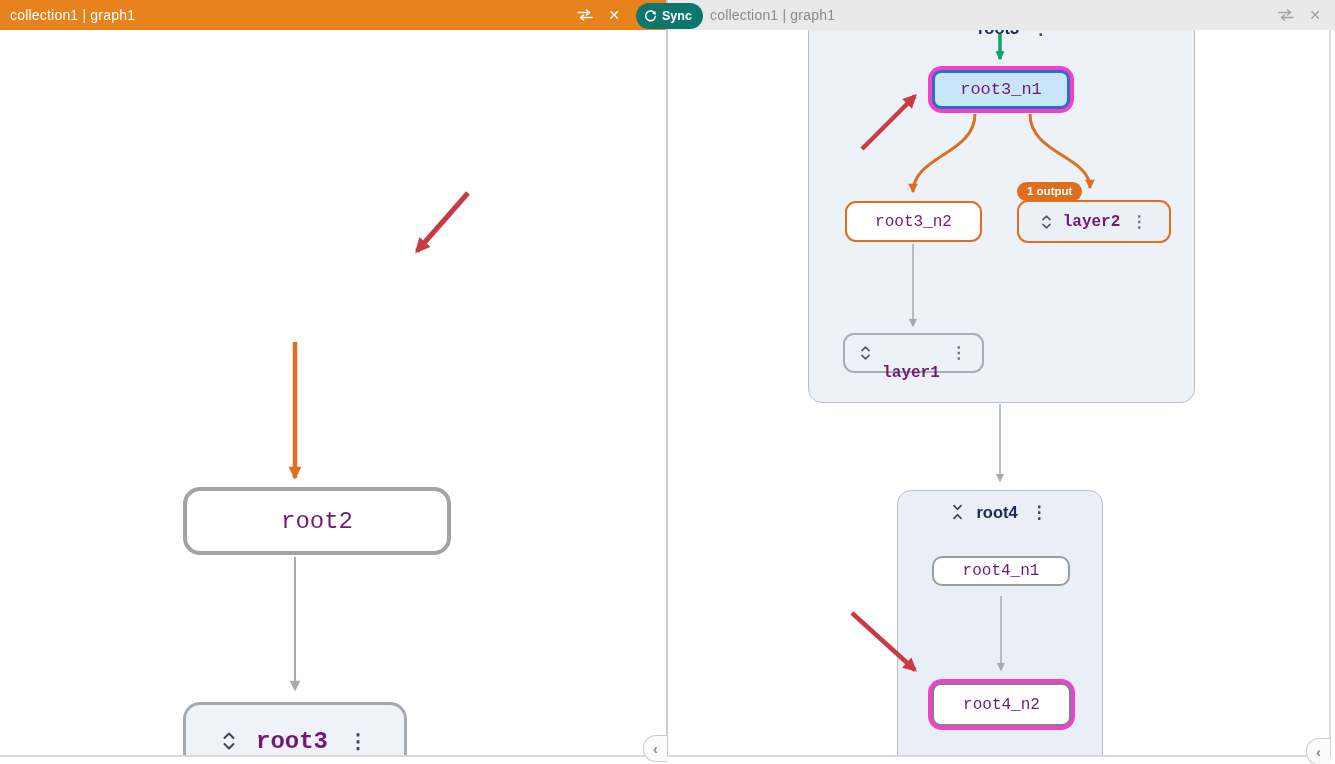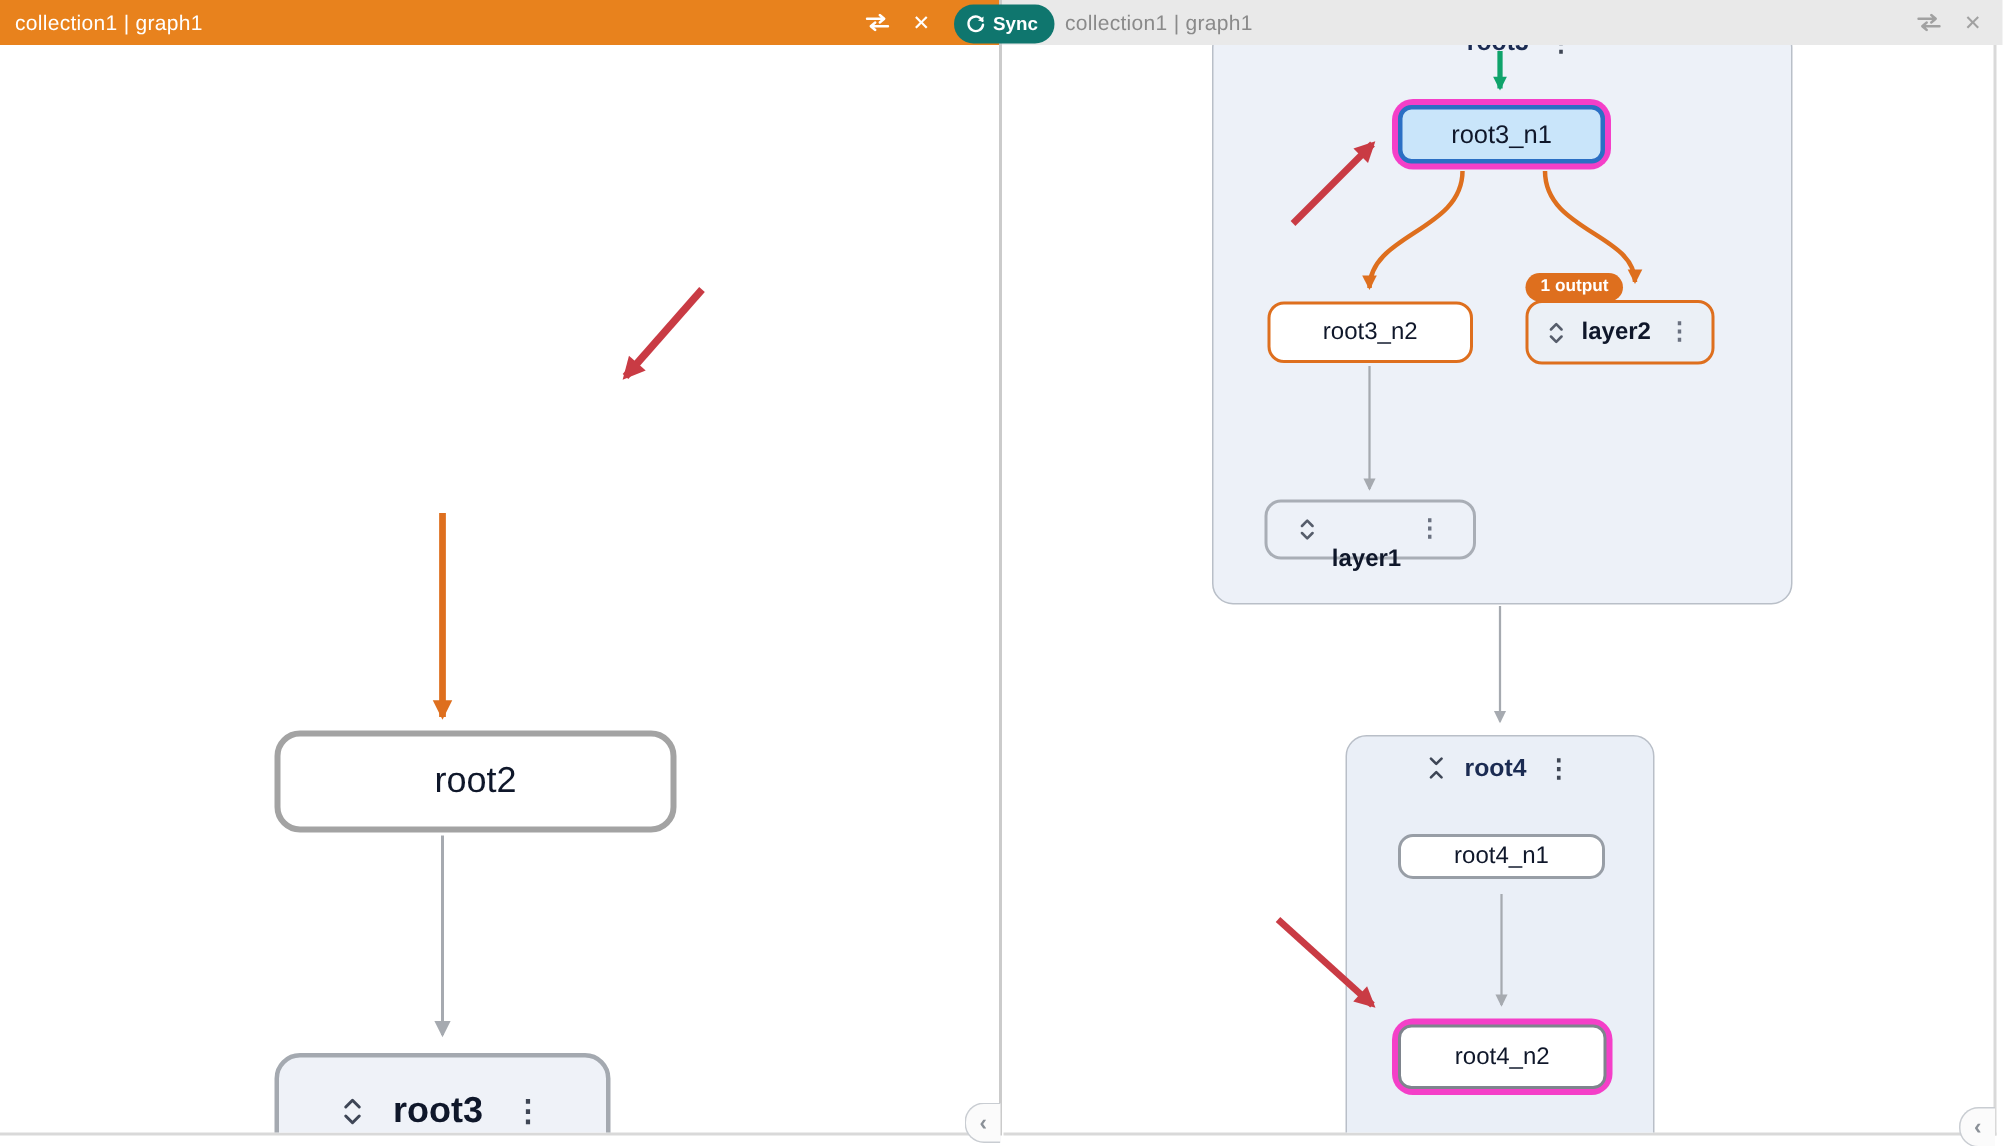--- a/index.html
+++ b/index.html
@@ -35,21 +35,21 @@
   .edges, .notes { position:absolute; left:0; top:0; pointer-events:none; }
   .edges { z-index:2; } .notes { z-index:4; }
 
   
   .grp { position:absolute; background:#EDF1F8; border:1.5px solid #B9BFC8; border-radius:14px; z-index:1; cursor:pointer; }
   .hdr { position:absolute; left:0; right:0; display:flex; align-items:center; justify-content:center; gap:13px; }
   .hdr .glabel { font-size:16.5px; font-weight:bold; color:#1B2B52; }
 
   .node { position:absolute; display:flex; align-items:center; justify-content:center;
           z-index:3; cursor:pointer; }
-  .lbl { color:#0f172a; white-space:nowrap; }
+  .lbl { color:#701a75; white-space:nowrap;font-family:Liberation Mono, monospace; }
   .big  { font-size:24px; font-weight:500; }
   .med  { font-size:16px; }
   .ring { background:#F43FC8; border-radius:14px; padding:4px; }
   .ring .inner { width:100%; height:100%; display:flex; align-items:center; justify-content:center; border-radius:9px; }
 
   .row { display:flex; align-items:center; }
   .kebab { font-weight:bold; color:#3F4654; line-height:1; cursor:pointer; }
   .kebab.gray { color:#6A7180; }
 
   .badge { position:absolute; z-index:3; background:#DE6F1E; color:#fff; font-size:11.5px;
@@ -192,21 +192,21 @@
     <div class="inner" style="background:#C9E5FA; border:3px solid #2B6FC4;">
       <span class="lbl" style="font-size:17px;">root3_n1</span>
     </div>
   </div>
 
   <div class="node" style="left:176px; top:171px; width:137px; height:41px; background:#fff; border:2.5px solid #DE6F1E; border-radius:11px;">
     <span class="lbl med">root3_n2</span>
   </div>
 
   <div class="badge" style="left:348px; top:152px;">1 output</div>
-  <div class="node row" style="left:348px; top:170px; width:126px; height:43px; background:#EBF0F6; border:2.5px solid #DE6F1E; border-radius:11px; gap:11px;">
+  <div class="node row" style="left:348px; top:170px; width:154px; height:43px; background:#EBF0F6; border:2.5px solid #DE6F1E; border-radius:11px; gap:11px;">
     <svg width="11" height="16" viewBox="0 0 14 20">
       <path d="M2.5 7 L7 2.5 L11.5 7" stroke="#565D6B" stroke-width="2.2" fill="none" stroke-linecap="round" stroke-linejoin="round"></path>
       <path d="M2.5 13 L7 17.5 L11.5 13" stroke="#565D6B" stroke-width="2.2" fill="none" stroke-linecap="round" stroke-linejoin="round"></path>
     </svg>
     <span class="lbl med" style="font-weight:bold;">layer2</span>
     <span class="kebab gray" style="font-size:16px;">⋮</span>
   </div>
 
   <div class="node row" style="left:174px; top:303px; width:141px; height:40px; background:#EDF1F8; border:2px solid #A9AEB6; border-radius:11px; gap:11px;">
     <svg width="11" height="16" viewBox="0 0 14 20">

